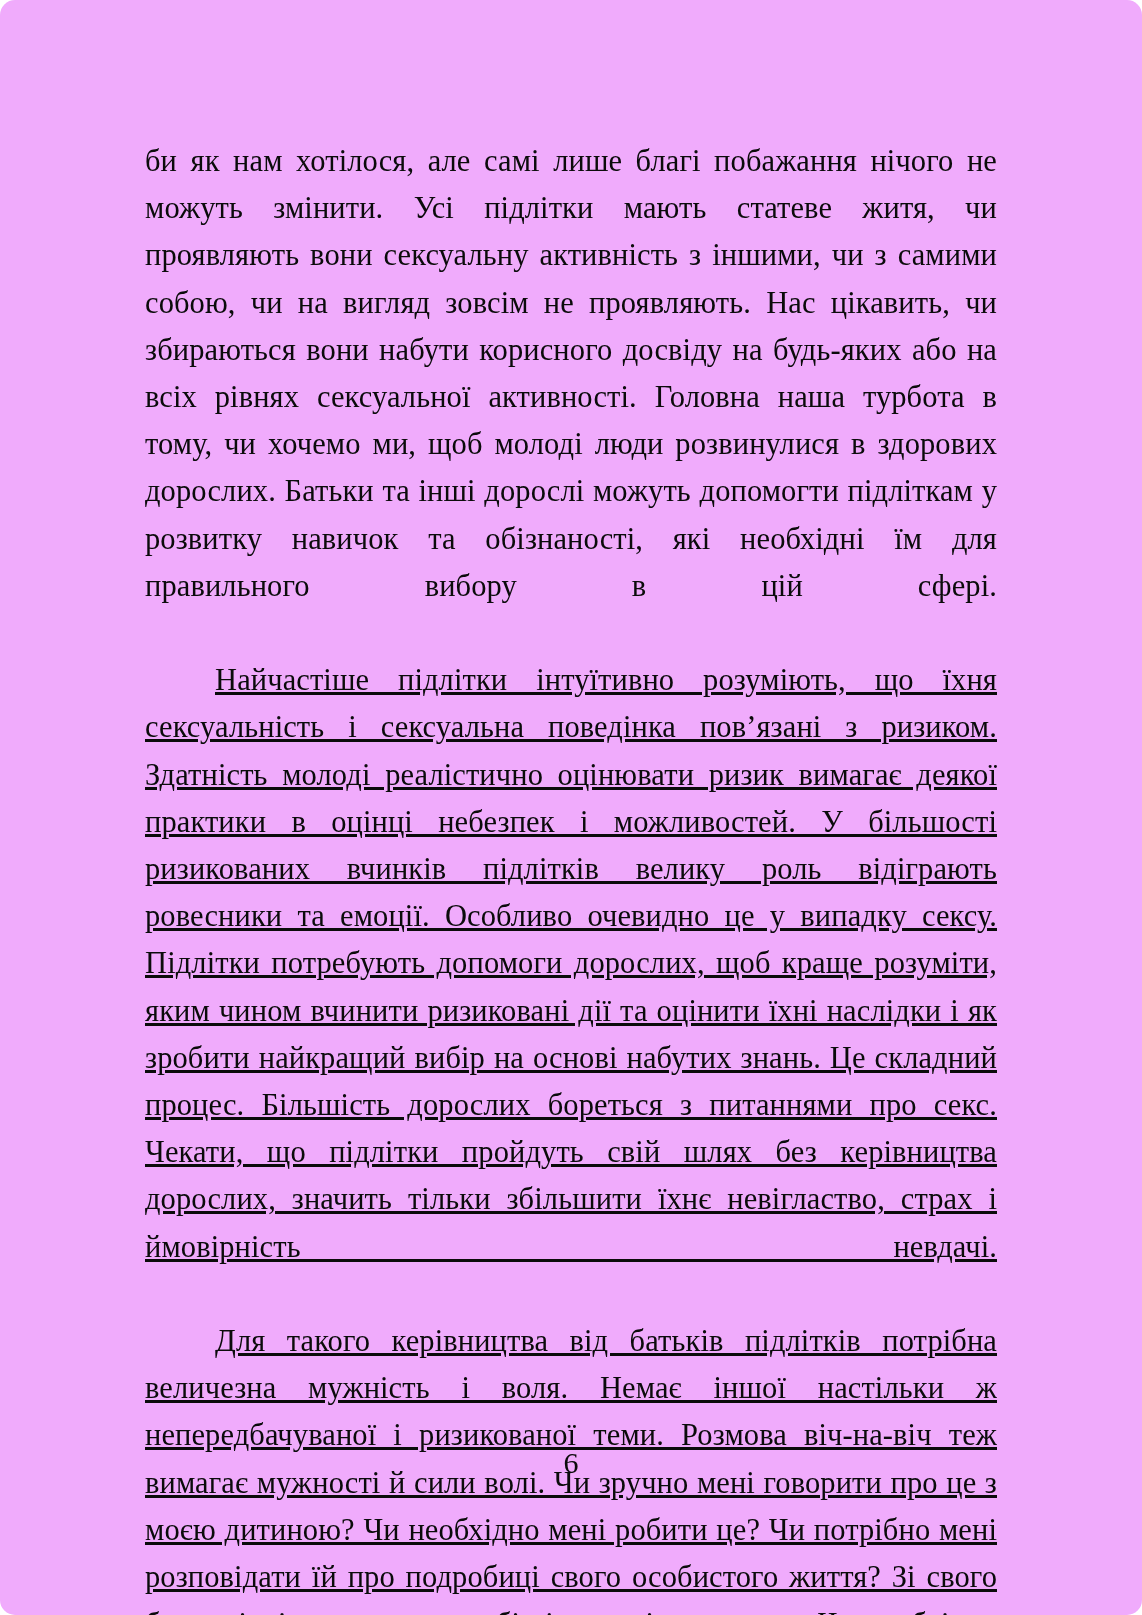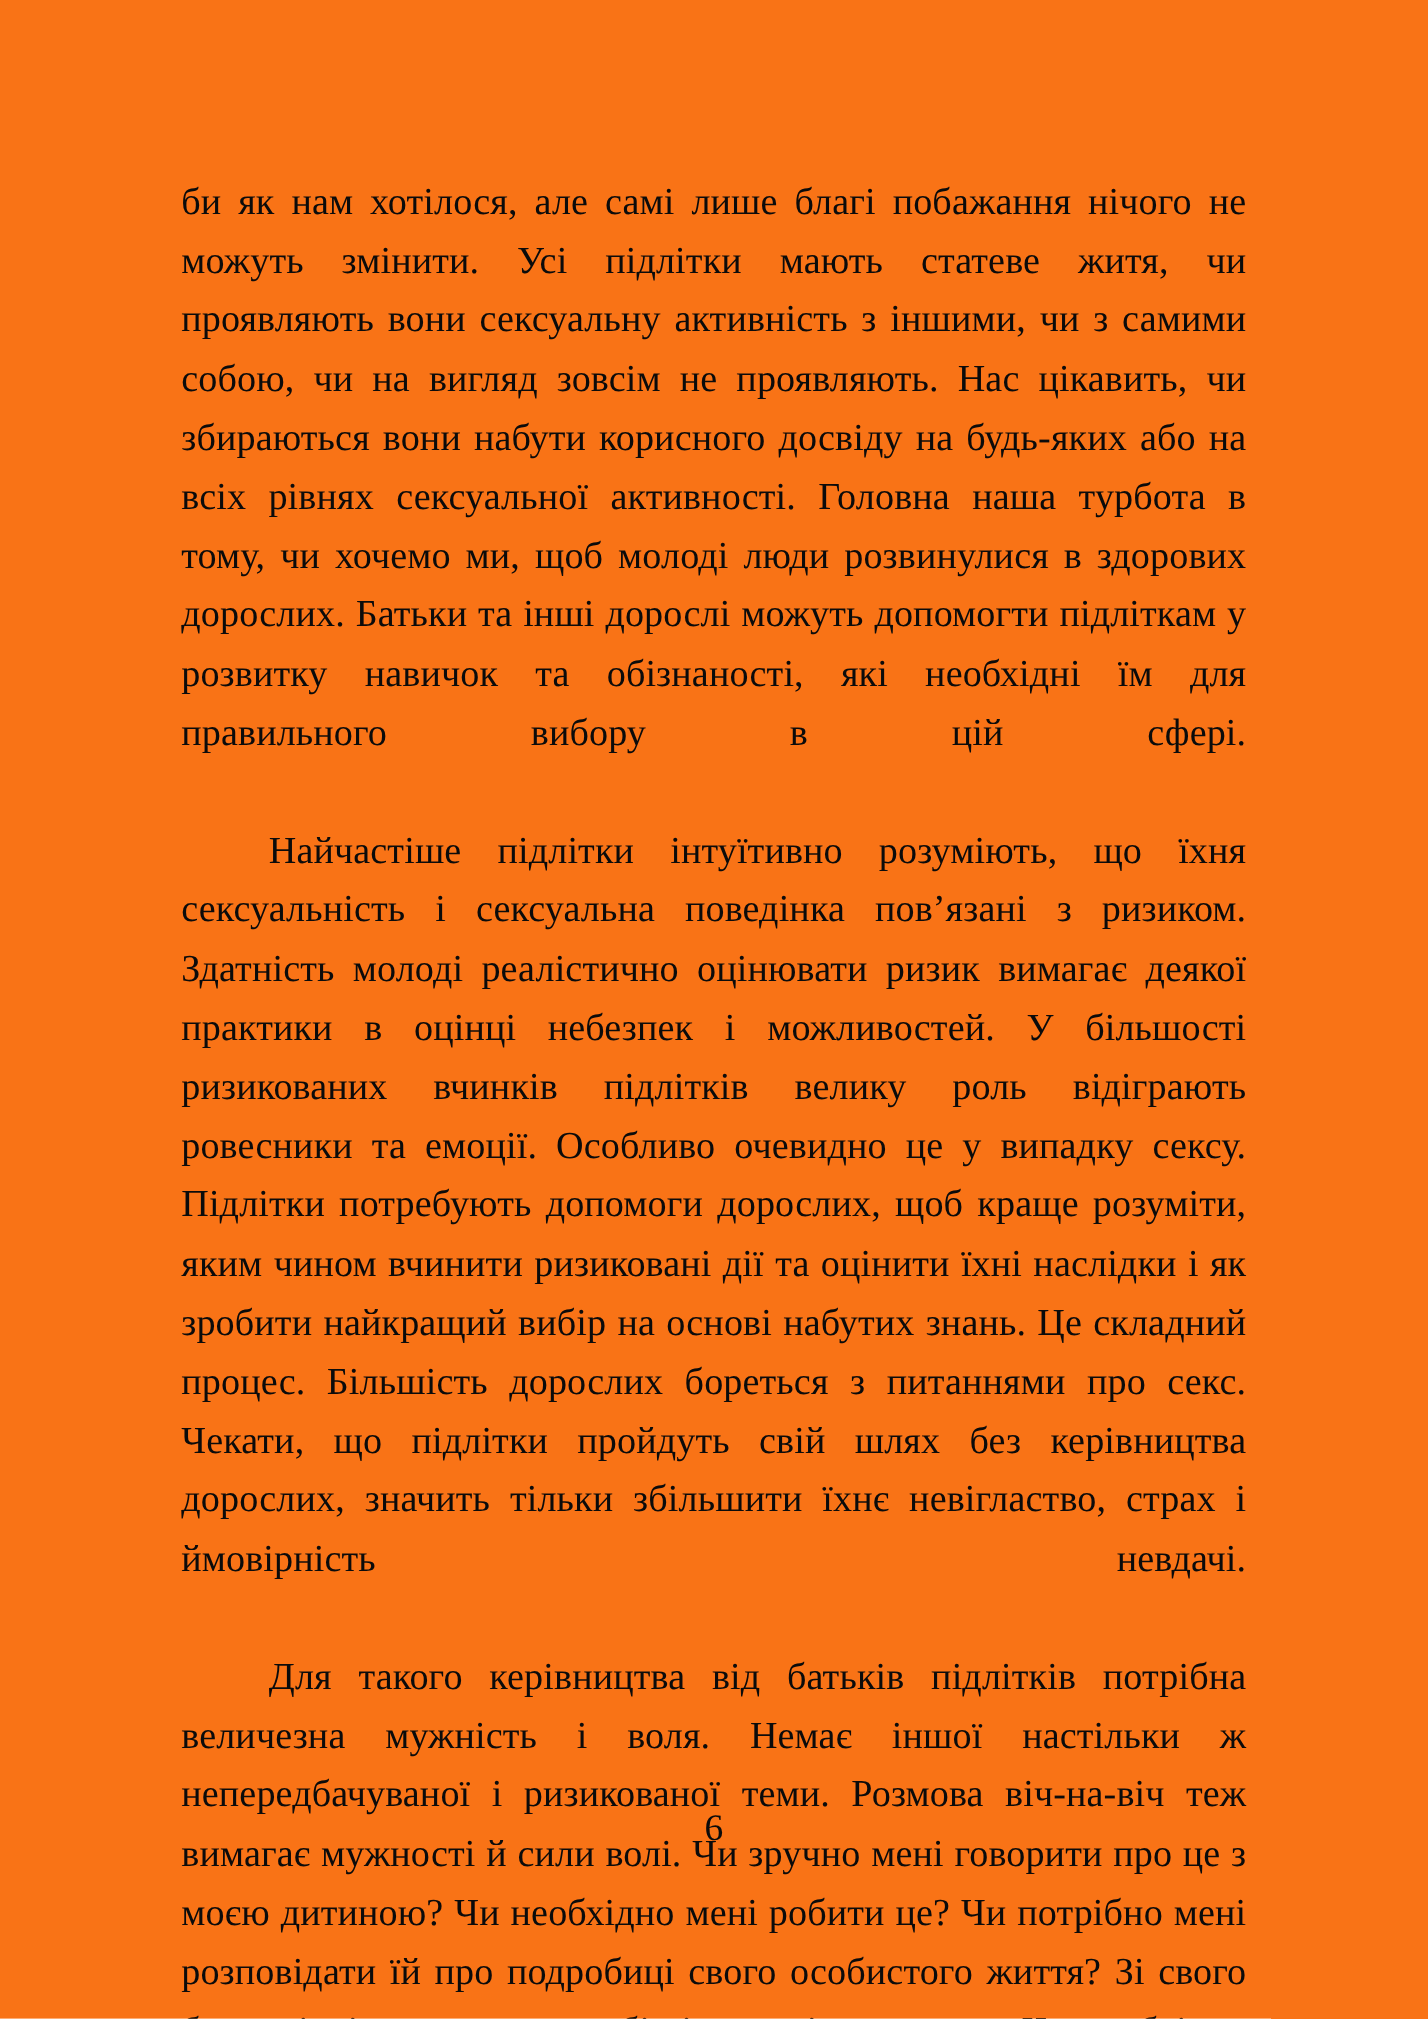--- a/index.html
+++ b/index.html
@@ -14,21 +14,22 @@
     position: relative;
     overflow: hidden;
     font-family: "Liberation Serif", "DejaVu Serif", serif;
     color: #0b0b0b;
     -webkit-font-smoothing: antialiased;
   }
 
   .page {
     position: absolute;
     inset: 0;
-    background: #f97316;
+    background: #f0abfc;
+    border-radius: 15px;
   }
 
   .text-column {
     position: absolute;
     left: 145px;
     top: 138px;
     width: 852px;
   }
 
   .paragraph {
@@ -41,20 +42,21 @@
     word-spacing: 0.4px;
     hyphens: manual;
   }
 
   .paragraph + .paragraph {
     margin-top: 0;
   }
 
   .paragraph.indented {
     text-indent: 70px;
+    text-decoration: underline;
   }
 
   
   .paragraph::after {
     content: "";
     display: inline-block;
     width: 100%;
   }
 
   .page-number {

